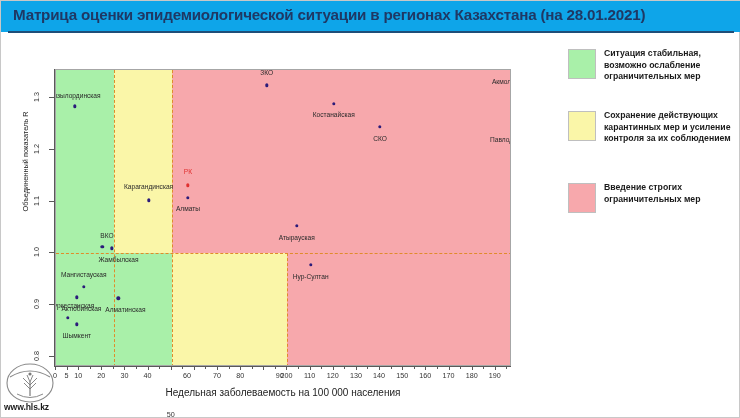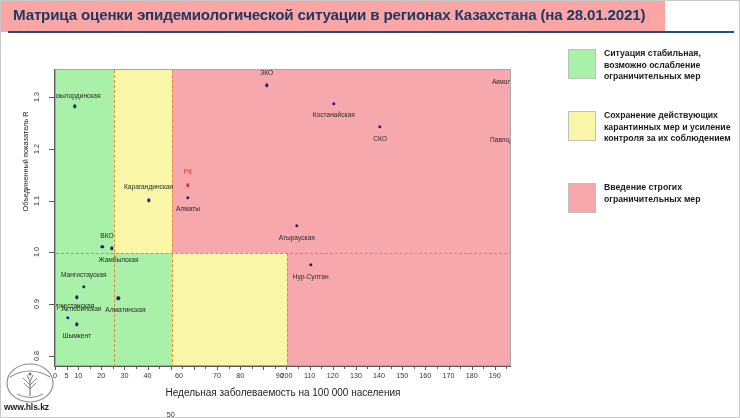--- a/index.html
+++ b/index.html
@@ -11,22 +11,22 @@
     overflow: hidden;
     position: relative;
   }
   #slide {
     position: absolute; inset: 0;
     background: #ffffff;
     border: 1px solid #c8c8c8;
   }
   
   #title-bar {
-    position: absolute; left: 0; top: 0; width: 664px; height: 31px;
-    background: #fca5a5;
+    position: absolute; left: 0; top: 0; width: 740px; height: 31px;
+    background: #0ea5e9;
   }
   #slide-title {
     position: absolute; left: 12px; top: 5px;
     font-size: 15.2px; font-weight: bold; color: #1f3864;
     letter-spacing: -0.2px; white-space: nowrap;
   }
   #title-rule {
     position: absolute; left: 7px; top: 30px; width: 726px; height: 2px;
     background: #1f4e79;
   }
@@ -185,21 +185,21 @@
       <div class="xtlabel" style="left: 69.1472px;">10</div>
       <div class="xtick" style="left: 92.2944px;"></div>
       <div class="xtlabel" style="left: 92.2944px;">20</div>
       <div class="xtick" style="left: 115.442px;"></div>
       <div class="xtlabel" style="left: 115.442px;">30</div>
       <div class="xtick" style="left: 138.589px;"></div>
       <div class="xtlabel" style="left: 138.589px;">40</div>
       <div class="xtick" style="left: 161.736px;"></div>
       <div class="xtlabel" style="left: 161.736px; margin-top: 39px;">50</div>
       <div class="xtick" style="left: 184.883px;"></div>
-      <div class="xtlabel" style="left: 170px; text-align: center;">60</div>
+      <div class="xtlabel" style="left: 178px; text-align: center;">60</div>
       <div class="xtick" style="left: 208.03px;"></div>
       <div class="xtlabel" style="left: 208.03px;">70</div>
       <div class="xtick" style="left: 231.178px;"></div>
       <div class="xtlabel" style="left: 231.178px;">80</div>
       <div class="xtick" style="left: 254.325px;"></div>
       <div class="xtlabel" style="left: 254.325px; padding-left: 33px;">90</div>
       <div class="xtick" style="left: 277.472px;"></div>
       <div class="xtlabel" style="left: 277.472px;">200</div>
       <div class="xtick" style="left: 300.619px;"></div>
       <div class="xtlabel" style="left: 300.619px;">110</div>

